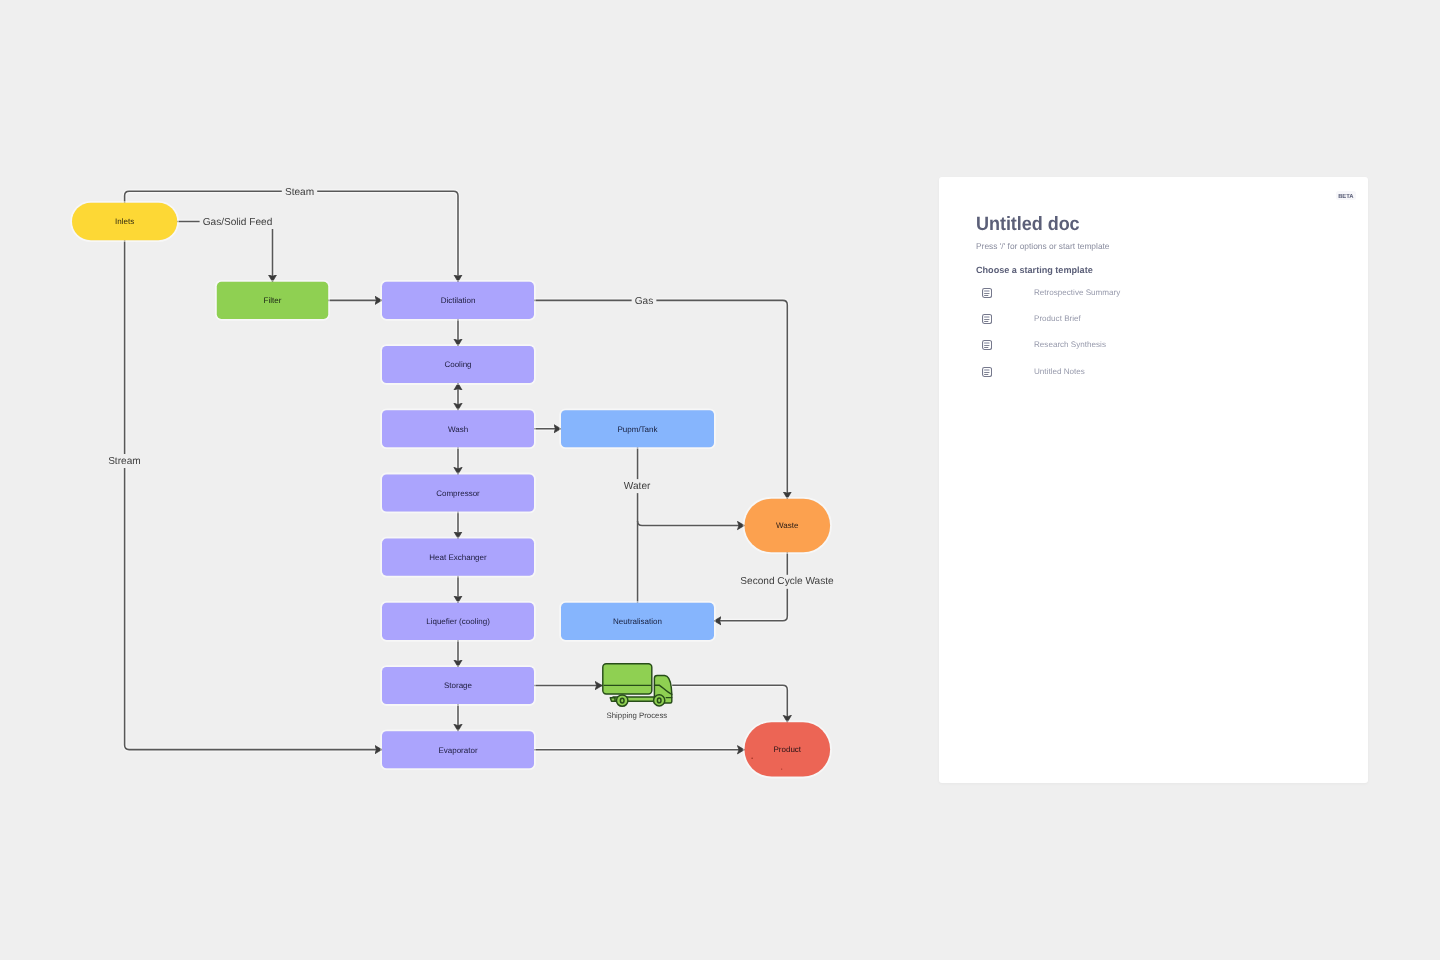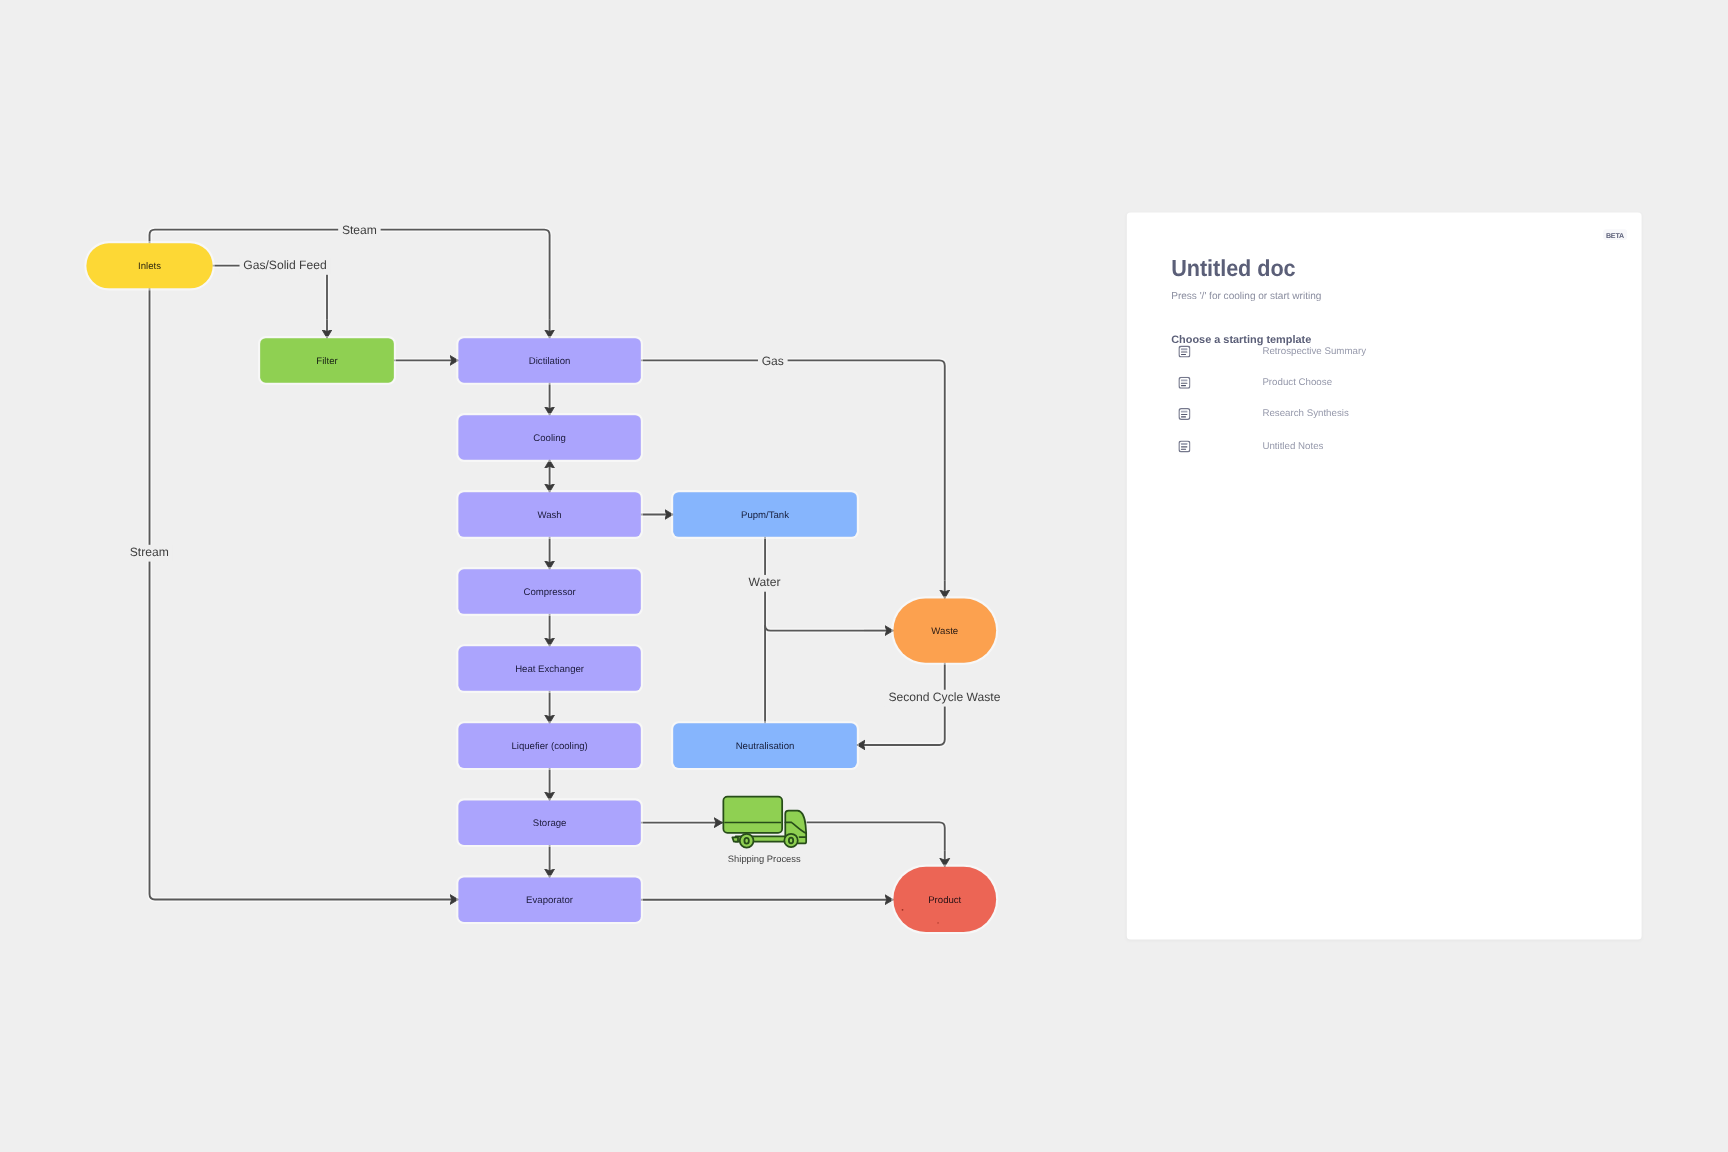--- a/index.html
+++ b/index.html
@@ -25,25 +25,25 @@
        box-shadow:0 1px 3px rgba(0,0,0,.035);}
   #beta{position:absolute;left:1336px;top:190.9px;width:19.6px;height:9px;
         font-size:5.9px;font-weight:bold;letter-spacing:-0.12px;color:#5c6079;
         background:#f7f7fa;border-radius:2.5px;line-height:12.5px;text-align:center;}
   .dtxt{position:absolute;left:976px;white-space:nowrap;
         font-family:"Liberation Sans",sans-serif;}
   #docTitle{top:216px;font-size:19.3px;font-weight:bold;color:#5b5f78;
             line-height:18px;letter-spacing:-0.05px;
             transform:scaleX(.935);transform-origin:left center;}
   #docHint{top:241.8px;font-size:8.4px;color:#8a8d9f;line-height:8px;}
-  #docChoose{top:279px;font-size:9.1px;font-weight:bold;color:#5b5f78;line-height:9px;text-align:right;}
+  #docChoose{top:266px;font-size:9.1px;font-weight:bold;color:#5b5f78;line-height:9px;text-align:right;}
   #tplList{position:absolute;left:976px;top:286.4px;margin:0;padding:0;list-style:none;}
   .tplRow{display:flex;align-items:center;height:13px;margin-bottom:13.3px;cursor:pointer;}
   .tplRow .ico{width:10.1px;height:10px;flex:0 0 10.1px;margin-left:5.9px;display:block;}
-  .tplRow .lbl{font-size:8.1px;color:#9699ab;margin-left:20px;line-height:1;padding-left:40px;}
+  .tplRow .lbl{font-size:8.1px;color:#9699ab;margin-left:2px;line-height:1;padding-left:40px;}
 </style>
 </head>
 <body>
 
 <div id="stage">
 
   <svg id="flow" viewBox="0 0 940 960" width="940" height="960">
     <defs>
       <marker id="arrow" markerWidth="10" markerHeight="10" refX="7.1" refY="5" orient="auto" markerUnits="userSpaceOnUse">
         <path d="M0,0.85 L7.1,5 L0,9.15 L1.55,5 Z" fill="#3a3a3a" stroke="#3a3a3a" stroke-width="0.7" stroke-linejoin="round"></path>
@@ -210,40 +210,40 @@
         <rect x="620.7265380859375" y="479.1000061035156" width="33.383837890625" height="14" fill="#efefef"></rect>
         <text x="637.1" y="488.6" class="edgeLabel">Water</text>
         <rect x="737.2359375" y="574.7999877929688" width="99.8990966796875" height="14" fill="#efefef"></rect>
         <text x="787" y="584.3" class="edgeLabel">Second Cycle Waste</text>
       </g>
   </svg>
 
   <div id="doc"></div>
   <div id="beta">BETA</div>
   <div id="docTitle" class="dtxt">Untitled doc</div>
-  <div id="docHint" class="dtxt">Press '/' for cooling or start writing</div>
+  <div id="docHint" class="dtxt">Press '/' for options or start template</div>
   <div id="docChoose" class="dtxt">Choose a starting template</div>
   <ul id="tplList">
       <li class="tplRow">
         <svg class="ico" viewBox="0 0 10.1 10">
           <rect x="0.55" y="0.55" width="9" height="8.9" rx="1.85" fill="none" stroke="#75788c" stroke-width="1.1"></rect>
           <rect x="2.1" y="2.2" width="5.4" height="1.6" rx=".35" fill="#a8abba"></rect>
           <rect x="2.1" y="4.9" width="5.4" height="0.95" rx=".35" fill="#5a5d72"></rect>
           <rect x="2.1" y="6.9" width="4.3" height="0.95" rx=".35" fill="#50536a"></rect>
         </svg>
         <span class="lbl">Retrospective Summary</span>
       </li>
       <li class="tplRow">
         <svg class="ico" viewBox="0 0 10.1 10">
           <rect x="0.55" y="0.55" width="9" height="8.9" rx="1.85" fill="none" stroke="#75788c" stroke-width="1.1"></rect>
           <rect x="2.1" y="2.2" width="5.4" height="1.6" rx=".35" fill="#a8abba"></rect>
           <rect x="2.1" y="4.9" width="5.4" height="0.95" rx=".35" fill="#5a5d72"></rect>
           <rect x="2.1" y="6.9" width="4.3" height="0.95" rx=".35" fill="#50536a"></rect>
         </svg>
-        <span class="lbl">Product Choose</span>
+        <span class="lbl">Product Brief</span>
       </li>
       <li class="tplRow">
         <svg class="ico" viewBox="0 0 10.1 10">
           <rect x="0.55" y="0.55" width="9" height="8.9" rx="1.85" fill="none" stroke="#75788c" stroke-width="1.1"></rect>
           <rect x="2.1" y="2.2" width="5.4" height="1.6" rx=".35" fill="#a8abba"></rect>
           <rect x="2.1" y="4.9" width="5.4" height="0.95" rx=".35" fill="#5a5d72"></rect>
           <rect x="2.1" y="6.9" width="4.3" height="0.95" rx=".35" fill="#50536a"></rect>
         </svg>
         <span class="lbl">Research Synthesis</span>
       </li>

